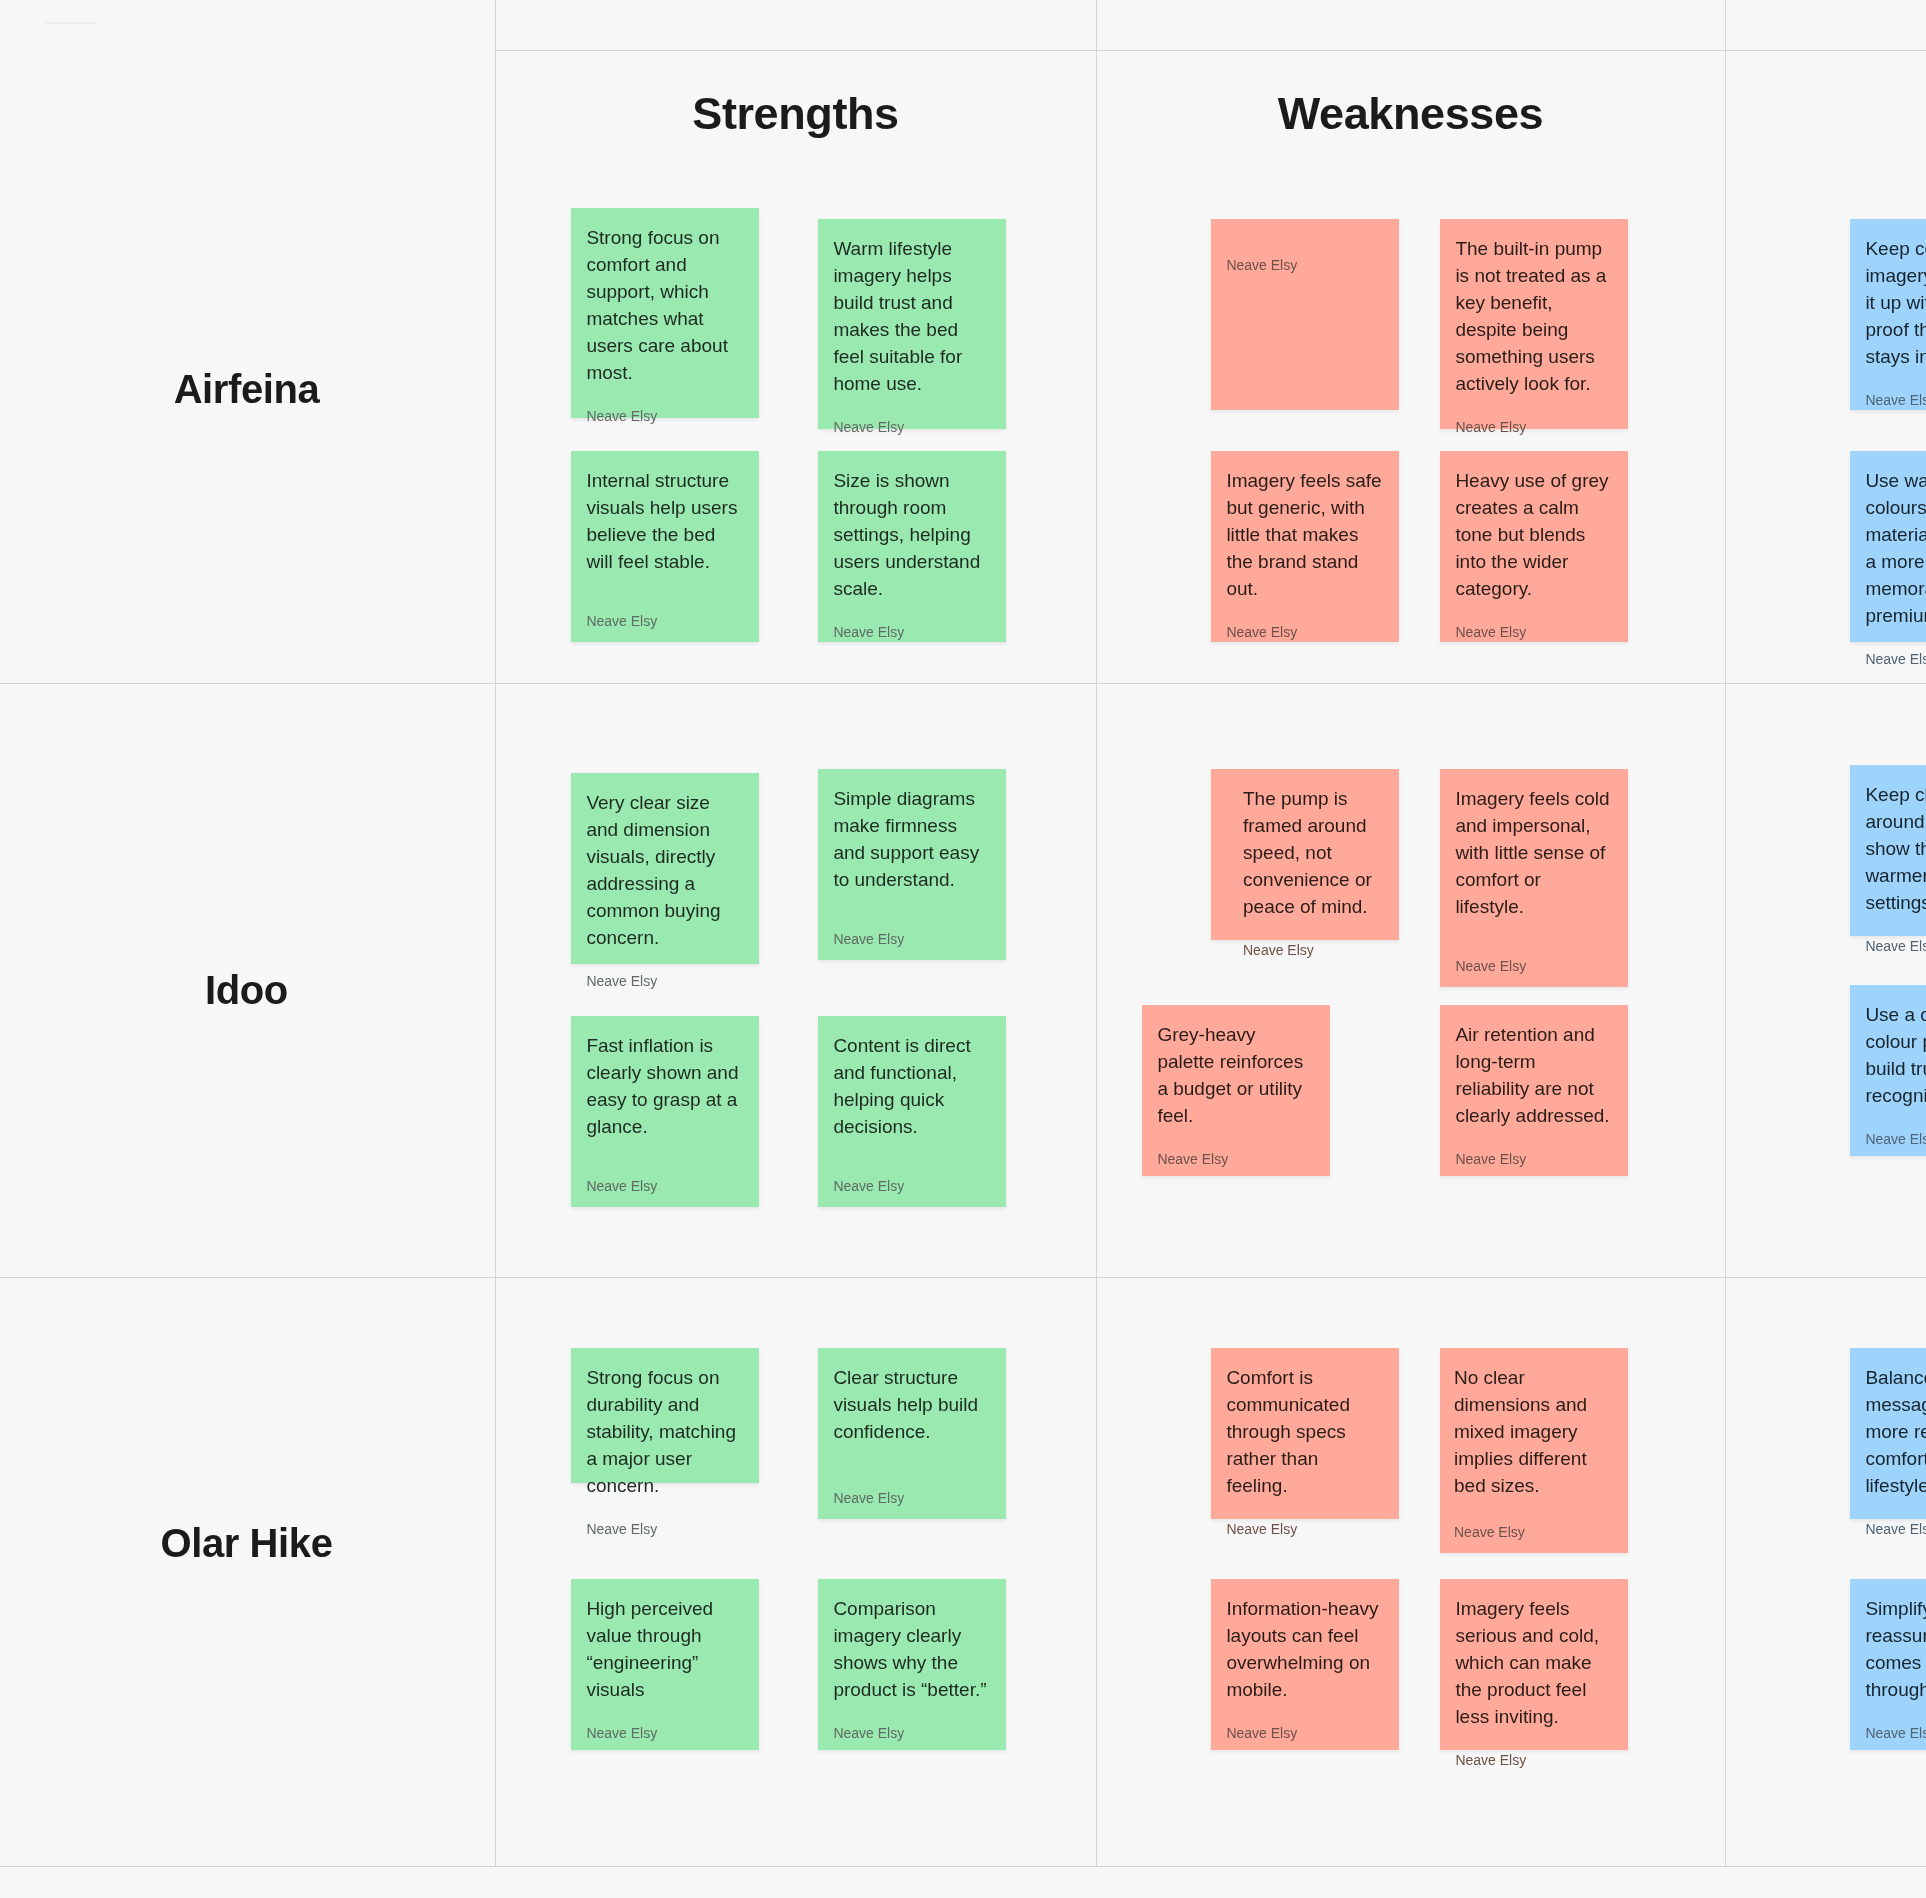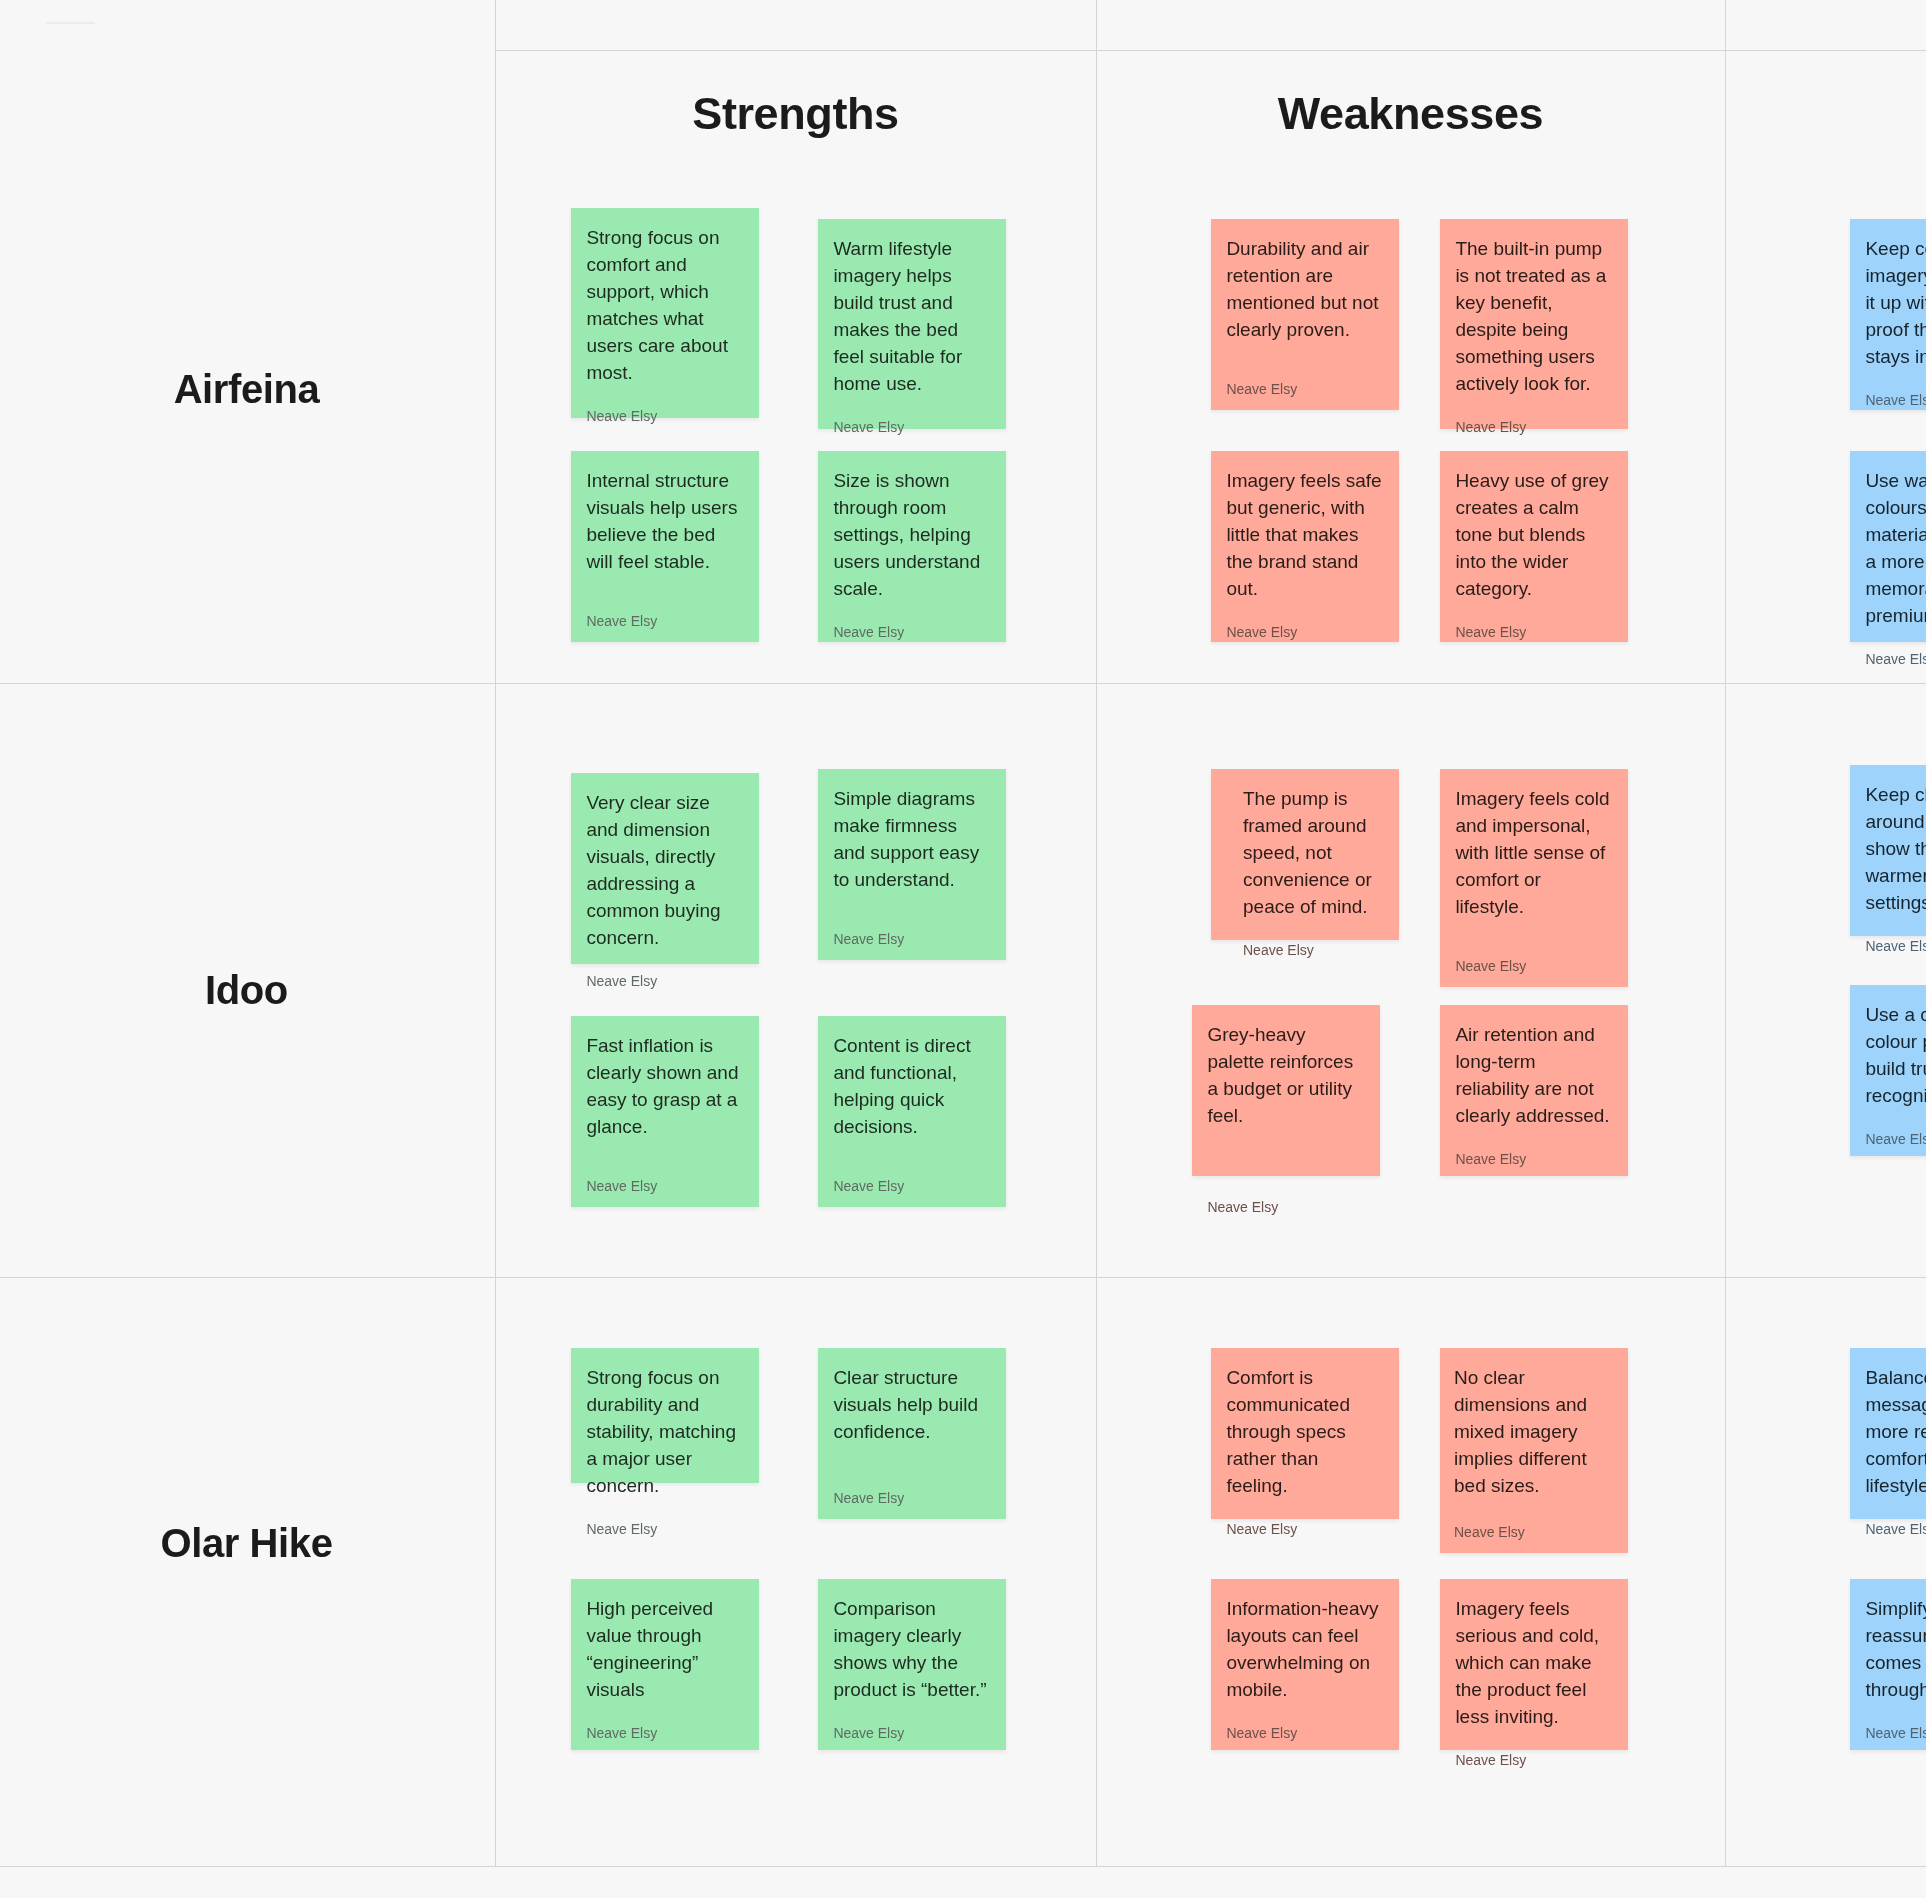--- a/index.html
+++ b/index.html
@@ -145,21 +145,20 @@
   <div class="note green" style="left:571px; top:451px; width:188px; height:191px;">
     <div class="body">Internal structure visuals help users believe the bed will feel stable.</div>
     <div class="author">Neave Elsy</div>
   </div>
   <div class="note green" style="left:818px; top:451px; width:188px; height:191px;">
     <div class="body">Size is shown through room settings, helping users understand scale.</div>
     <div class="author">Neave Elsy</div>
   </div>
 
   <div class="note red" style="left:1211px; top:219px; width:188px; height:191px;">
-    <div class="body">Durability and air retention are mentioned but not clearly proven.</div>
     <div class="author">Neave Elsy</div>
   </div>
   <div class="note red" style="left:1440px; top:219px; width:188px; height:210px;">
     <div class="body">The built-in pump is not treated as a key benefit, despite being something users actively look for.</div>
     <div class="author">Neave Elsy</div>
   </div>
   <div class="note red" style="left:1211px; top:451px; width:188px; height:191px;">
     <div class="body">Imagery feels safe but generic, with little that makes the brand stand out.</div>
     <div class="author">Neave Elsy</div>
   </div>
@@ -196,21 +195,21 @@
   </div>
 
   <div class="note red" style="left:1211px; top:769px; width:188px; height:171px;padding-left:32px;">
     <div class="body">The pump is framed around speed, not convenience or peace of mind.</div>
     <div class="author">Neave Elsy</div>
   </div>
   <div class="note red" style="left:1440px; top:769px; width:188px; height:218px;">
     <div class="body">Imagery feels cold and impersonal, with little sense of comfort or lifestyle.</div>
     <div class="author">Neave Elsy</div>
   </div>
-  <div class="note red" style="left:1192px; top:1005px; width:188px; height:171px;gap:48px;">
+  <div class="note red" style="left:1142px; top:1005px; width:188px; height:171px;">
     <div class="body">Grey-heavy palette reinforces a budget or utility feel.</div>
     <div class="author">Neave Elsy</div>
   </div>
   <div class="note red" style="left:1440px; top:1005px; width:188px; height:171px;">
     <div class="body">Air retention and long-term reliability are not clearly addressed.</div>
     <div class="author">Neave Elsy</div>
   </div>
 
   <div class="note blue" style="left:1850px; top:765px; width:188px; height:171px;">
     <div class="body">Keep clarity around size, but show the bed in warmer, real-life settings.</div>

